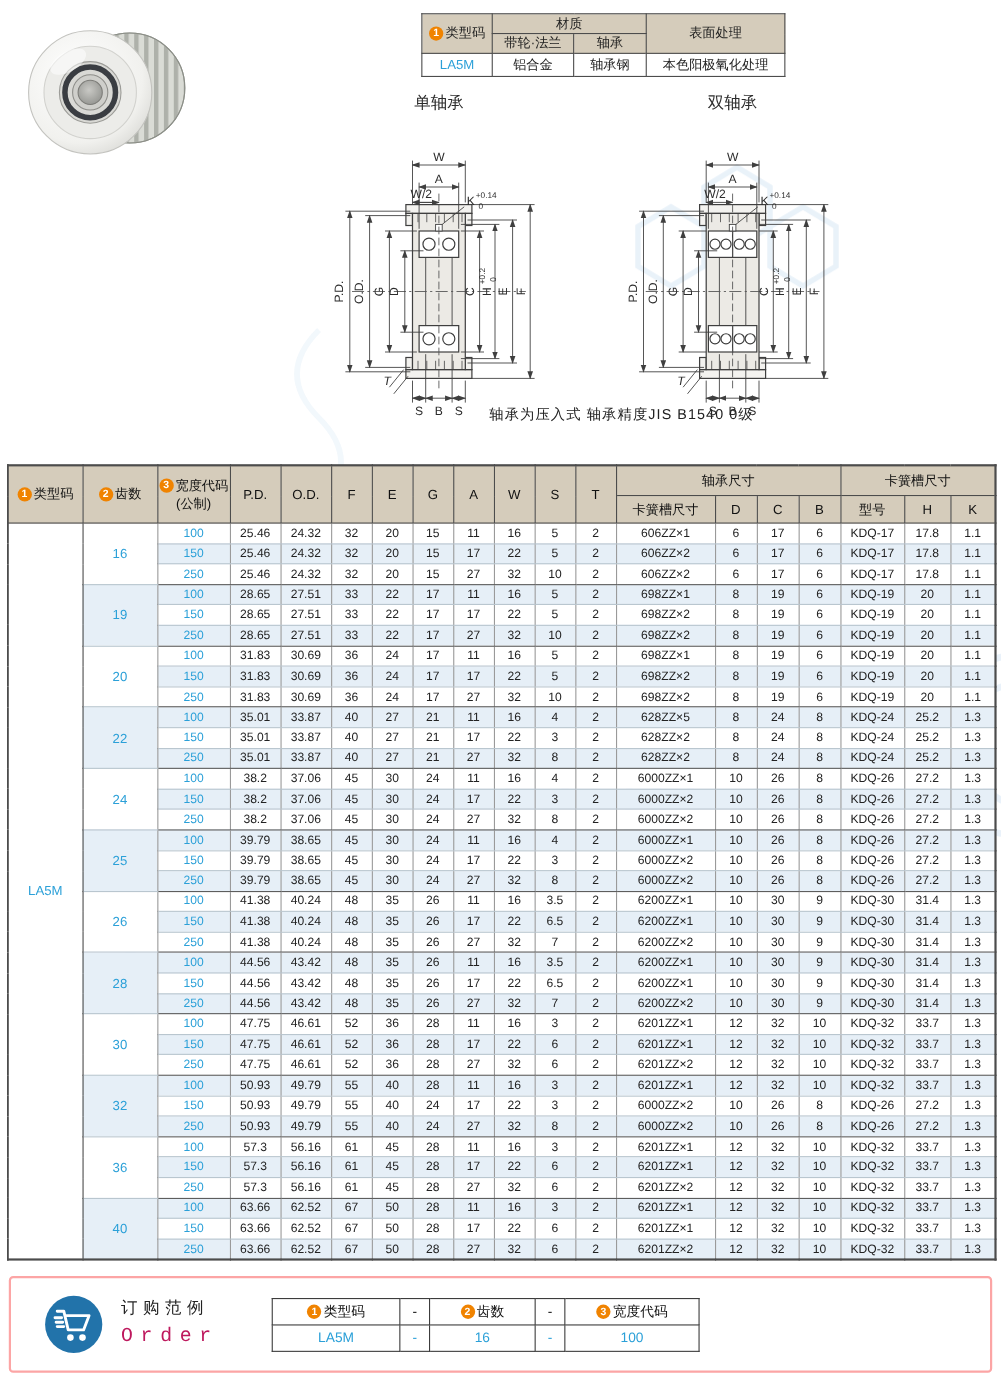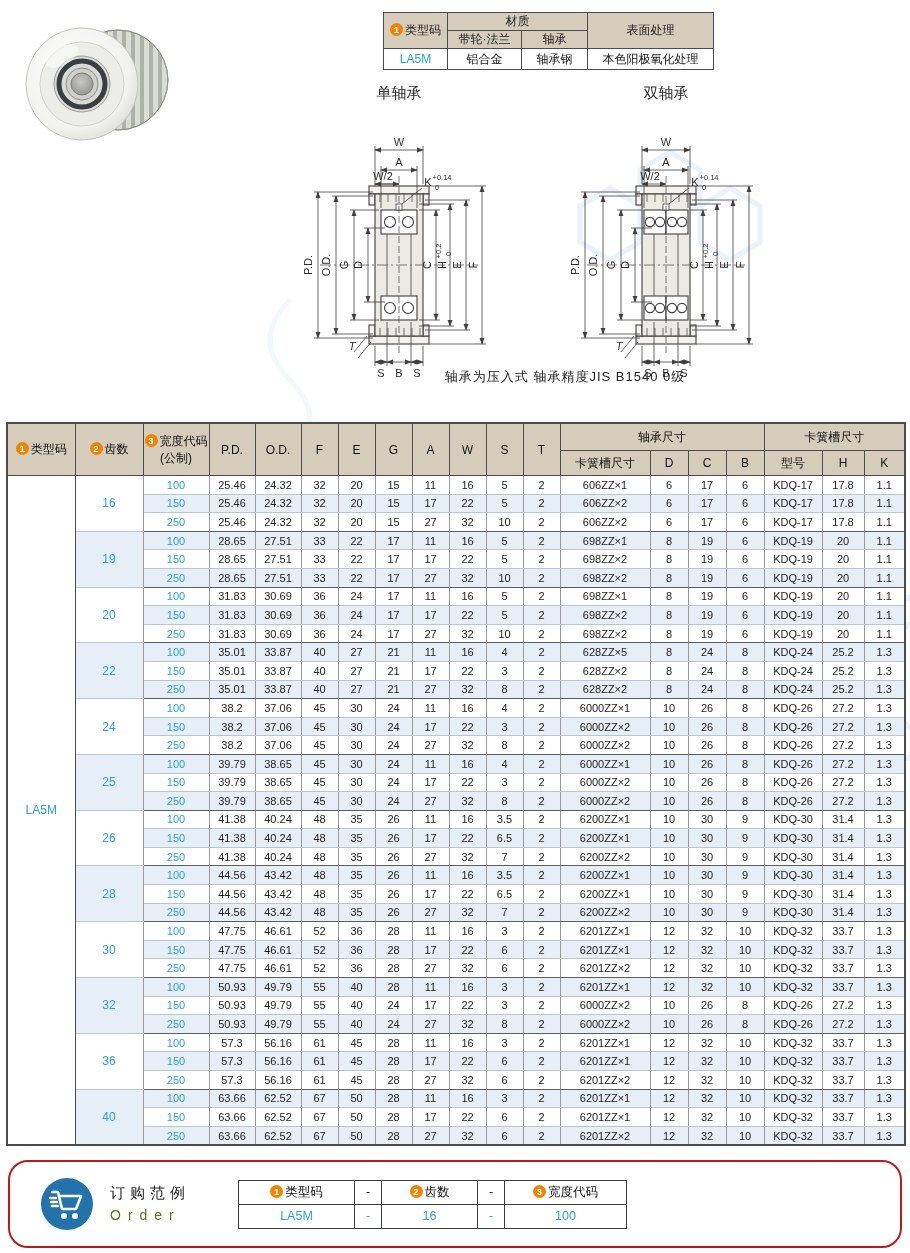--- a/index.html
+++ b/index.html
@@ -27,26 +27,26 @@
   .spec-table th.h1{height:24px;} .spec-table th.h2{height:22px;}
   .spec-table td{border-right:1px solid #9a9a9a;border-bottom:1px solid #b9c6cf;text-align:center;
                  height:17.6px;padding:0;background:#fff;white-space:nowrap;}
   .spec-table{border:2px solid #4c4c4c;}
   .spec-table tr.stripe td{background:#e6eff7;}
   .spec-table td.cell-typecode{background:#fff;color:#2ba0d8;border-right:1px solid #4c4c4c;font-size:12px;}
   .spec-table td.cell-teeth{background:#fff;color:#2ba0d8;border-right:1px solid #9a9a9a;font-size:12px;}
   .spec-table tr.group-end td{border-bottom:1px solid #5d5d5d;}
   .spec-table td.cell-w_code{color:#2ba0d8;}
   
-  #order-box{left:8px;top:1160px;width:890px;height:84px;border:2px solid #b91c1c;border-radius:20px;
+  #order-box{left:8px;top:1160px;width:890px;height:84px;border:2px solid #fca5a5;border-radius:4px;
              background:#fff;z-index:2;display:flex;align-items:center;}
   #order-cart{margin-left:28px;flex:0 0 auto;}
   #order-title{margin-left:14px;flex:0 0 auto;line-height:1.5;}
   #order-title .cn{font-size:15px;letter-spacing:5px;color:#222;}
-  #order-title .en{font-size:14px;letter-spacing:7px;color:#4d7c0f;}
+  #order-title .en{font-size:18px;letter-spacing:7px;color:#be185d;font-family:Liberation Mono, monospace;}
   .order-table{margin-left:48px;border-collapse:collapse;table-layout:fixed;font-size:12.5px;}
   .order-table th,.order-table td{border:1px solid #3c3c3c;text-align:center;height:23px;padding:0 4px;}
   .order-table th{background:#fff;font-weight:normal;color:#111;}
   .order-table td{color:#2ba0d8;}
 </style>
 </head>
 <body>
 
 <svg id="watermark" class="abs" viewBox="0 0 910 1253">
   <g stroke="#cfe2f2" stroke-width="5" fill="none" opacity="0.45">

